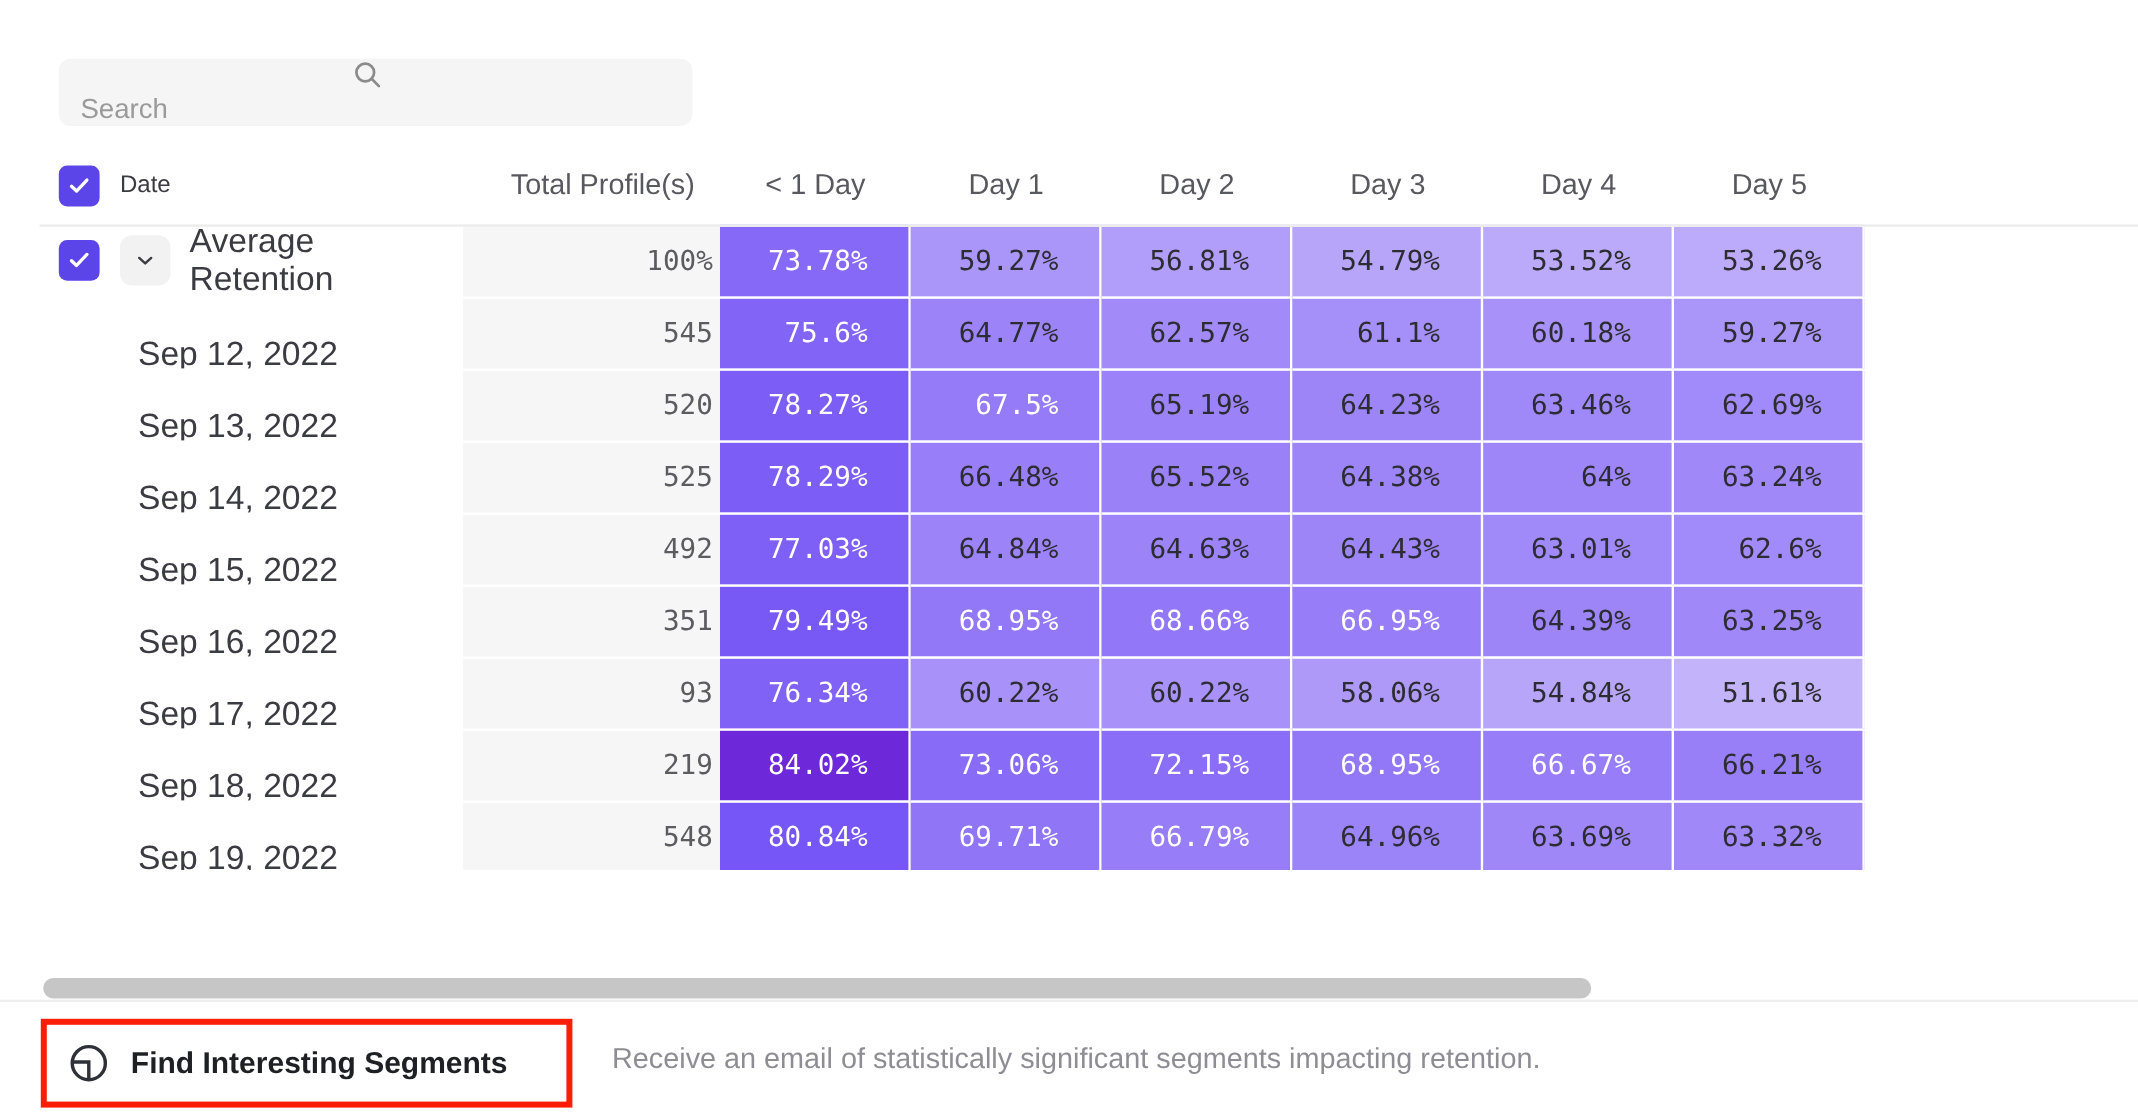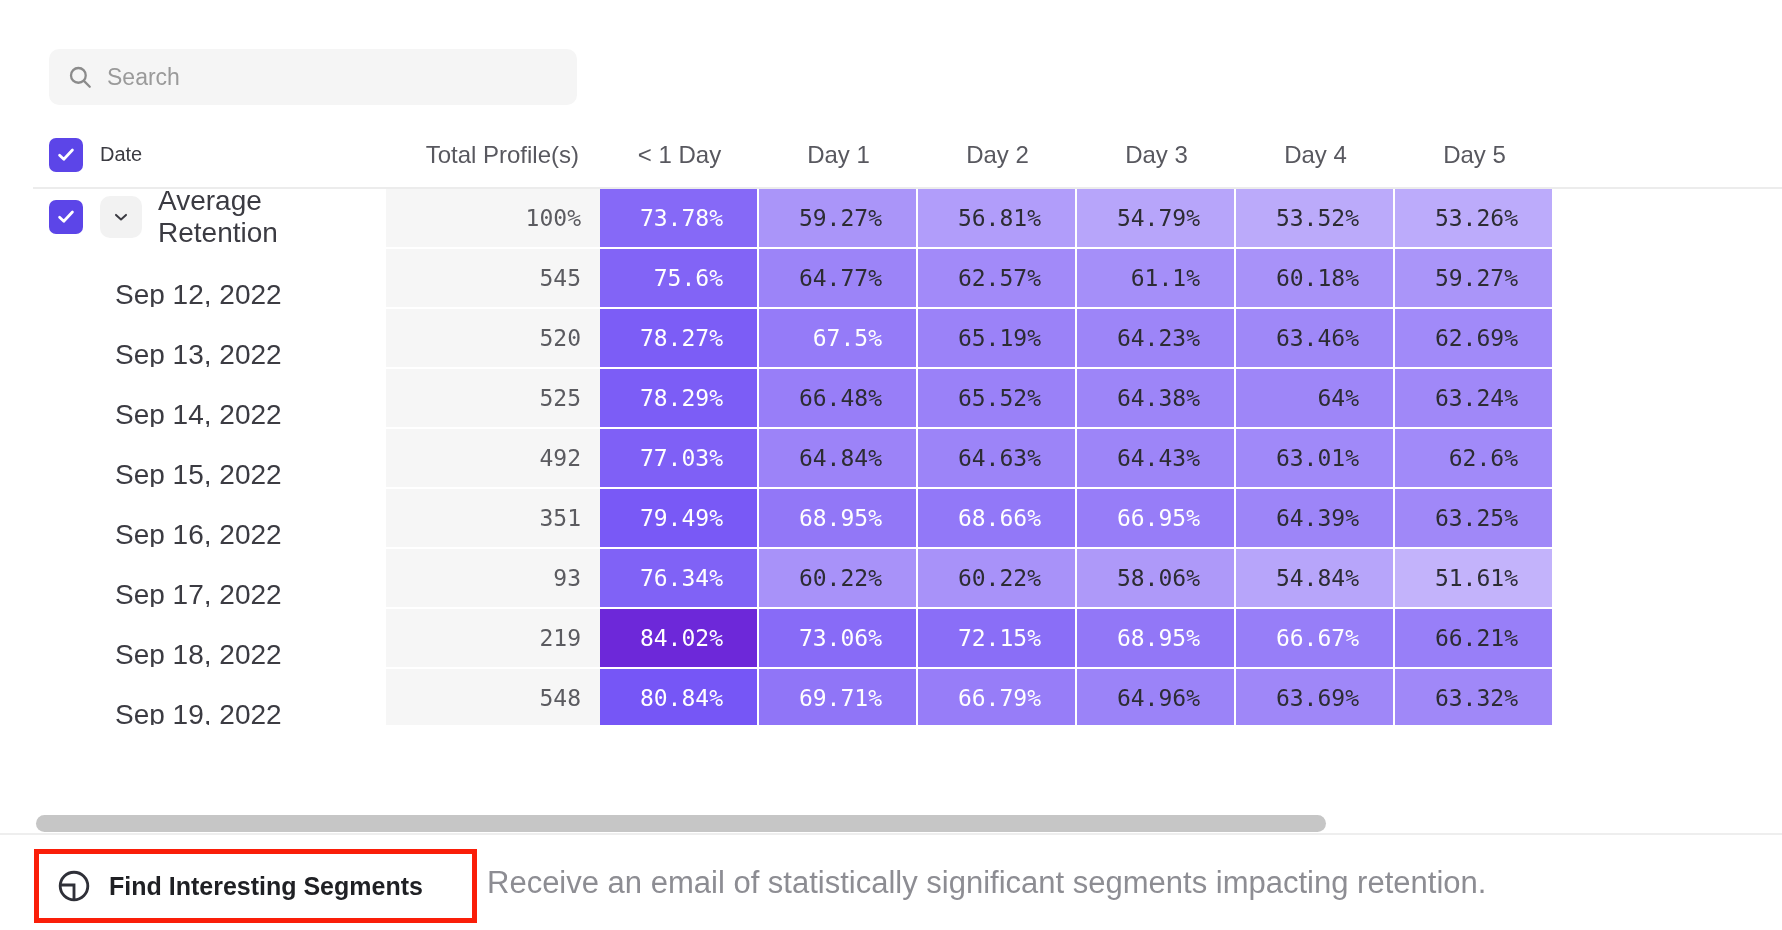--- a/index.html
+++ b/index.html
@@ -24,20 +24,21 @@
     position: absolute;
     left: 49px;
     top: 49px;
     width: 528px;
     height: 56px;
     background: #f5f5f5;
     border-radius: 10px;
     display: flex;
     align-items: center;
     padding: 0 18px;
+    flex-direction: column;
   }
   .search-icon {
     width: 26px; height: 26px;
     flex: 0 0 26px;
     margin-right: 14px;
     color: #8b8b8b;
   }
   .search-icon svg { display:block; width:26px; height:26px; }
   .search-input {
     border: none;
@@ -83,21 +84,21 @@
     align-items: center;
     padding-left: 49px;
     background: #ffffff;
   }
   .c-total {
     width: 214px;
     flex: 0 0 214px;
     display: flex;
     align-items: center;
     justify-content: flex-end;
-    padding-right: 19px;
+    padding-right: 6px;
   }
   .c-day {
     width: 159px;
     flex: 0 0 159px;
     display: flex;
     align-items: center;
     justify-content: flex-end;
     padding-right: 34px;
     border-right: 2px solid #ffffff;
   }
@@ -233,26 +234,26 @@
   .fis-icon { width: 36px; height: 36px; flex:0 0 36px; color:#2f3038; }
   .fis-icon svg { display:block; width:36px; height:36px; }
   .fis-label {
     font-size: 25px;
     font-weight: bold;
     color: #1f2024;
     white-space: nowrap;
   }
   .footer-desc {
     position: absolute;
-    left: 487px;
+    left: 510px;
     top: 0;
     height: 95px;
     display: flex;
     align-items: center;
-    font-size: 31px;
+    font-size: 24px;
     color: #8d8d93;
     white-space: nowrap;
   }
 </style>
 </head>
 <body>
 
 <div id="app">
 
   <div class="search-wrap">

